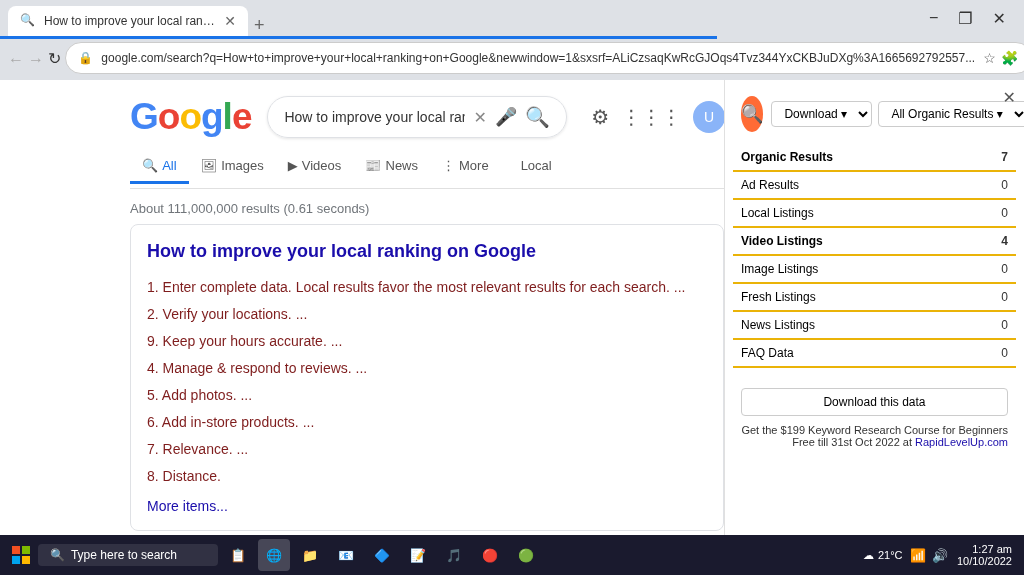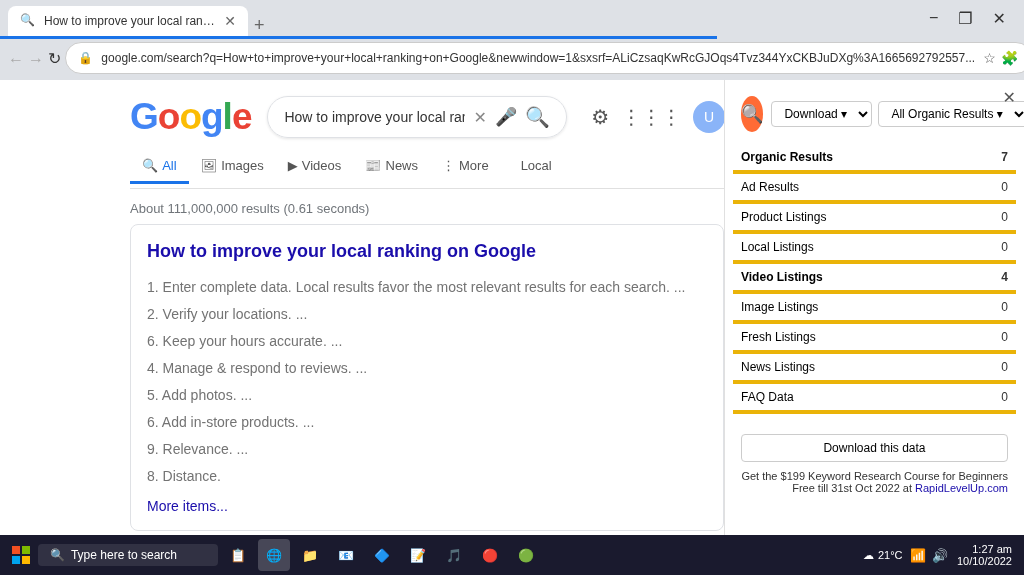--- a/index.html
+++ b/index.html
@@ -55,41 +55,41 @@
     .tab-item.active { color: #1a73e8; border-bottom: 3px solid #1a73e8; }
     .tools-btn { margin-left: 8px; padding: 8px 12px; font-size: 13px; color: #555; cursor: pointer; }
 
     
     .results-count { font-size: 13px; color: #70757a; padding: 4px 0 8px 0; }
 
     
     .featured-snippet { border: 1px solid #dfe1e5; border-radius: 8px; padding: 16px; margin-bottom: 16px; max-width: 600px; }
     .snippet-title { font-size: 18px; font-weight: bold; color: #1a0dab; margin-bottom: 12px; }
     .snippet-list { list-style: none; padding: 0; }
-    .snippet-list li { padding: 3px 0; font-size: 14px; color: #737373; line-height: 1.5; }
+    .snippet-list li { padding: 3px 0; font-size: 14px; color: #7f1d1d; line-height: 1.5; }
     .more-items { color: #1a0dab; font-size: 14px; cursor: pointer; margin-top: 8px; display: block; }
 
     
     .result-item { margin-bottom: 16px; max-width: 600px; }
     .result-url-bar { display: flex; align-items: center; gap: 6px; margin-bottom: 2px; }
     .result-url { font-size: 12px; color: #4d5156; }
     .result-more { font-size: 16px; color: #666; cursor: pointer; }
     .result-title { font-size: 18px; color: #1a0dab; cursor: pointer; margin-bottom: 4px; }
 
     
     .right-panel { width: 300px; min-width: 280px; border-left: 1px solid #e0e0e0; padding: 8px; background: #fff; position: relative; }
     .panel-close { position: absolute; top: 8px; right: 8px; cursor: pointer; font-size: 16px; color: #555; }
     .panel-header { display: flex; align-items: center; gap: 8px; padding: 8px 8px 12px 8px; }
     .panel-logo { width: 36px; height: 36px; background: #ff6b35; border-radius: 50%; display: flex; align-items: center; justify-content: center; color: #fff; font-size: 18px; }
     .panel-controls { display: flex; gap: 6px; align-items: center; flex: 1; }
     .panel-select { border: 1px solid #ccc; border-radius: 4px; padding: 4px 8px; font-size: 12px; cursor: pointer; background: #fff; }
 
     
     .panel-table { width: 100%; border-collapse: collapse; font-size: 12px; margin-bottom: 12px; }
-    .panel-table tr { border-bottom: 4px solid #eab308; margin-top: 44px; }
+    .panel-table tr { border-bottom: 2px solid #eab308; margin-top: 44px; }
     .panel-table td { padding: 6px 8px; }
     .panel-table td:last-child { text-align: right; color: #333; font-weight: 500; }
     .panel-table .bold-row td { font-weight: bold; }
     .panel-table .highlight-row td { font-weight: bold; }
 
     
     .download-section { padding: 8px; text-align: center; }
     .download-btn { background: #fff; border: 1px solid #ccc; border-radius: 4px; padding: 6px 16px; font-size: 12px; cursor: pointer; width: 100%; margin-bottom: 8px; }
     .download-text { font-size: 11px; color: #333; text-align: right; }
     .download-link { color: #1a0dab; font-size: 11px; cursor: pointer; }
@@ -188,25 +188,25 @@
       <div class="tools-btn">Local</div>
     </div>
 
     <div class="results-count">About 111,000,000 results (0.61 seconds)</div>
 
     <div class="featured-snippet">
       <div class="snippet-title">How to improve your local ranking on Google</div>
       <ul class="snippet-list">
         <li>1. Enter complete data. Local results favor the most relevant results for each search. ...</li>
         <li>2. Verify your locations. ...</li>
-        <li>6. Keep your hours accurate. ...</li>
+        <li>9. Keep your hours accurate. ...</li>
         <li>4. Manage &amp; respond to reviews. ...</li>
         <li>5. Add photos. ...</li>
         <li>6. Add in-store products. ...</li>
-        <li>9. Relevance. ...</li>
+        <li>7. Relevance. ...</li>
         <li>8. Distance.</li>
       </ul>
       <a class="more-items">More items...</a>
     </div>
 
     <div class="result-item">
       <div class="result-url-bar">
         <span class="result-url">https://support.google.com › business › answer</span>
         <span class="result-more">⋮</span>
       </div>
@@ -232,24 +232,20 @@
     </div>
 
     <table class="panel-table">
       <tbody>
           <tr class="bold-row">
         <td>Organic Results</td>
         <td>7</td>
       </tr>
       <tr>
         <td>Ad Results</td>
-        <td>0</td>
-      </tr>
-      <tr>
-        <td>Product Listings</td>
         <td>0</td>
       </tr>
       <tr>
         <td>Local Listings</td>
         <td>0</td>
       </tr>
       <tr class="highlight-row">
         <td>Video Listings</td>
         <td>4</td>
       </tr>

